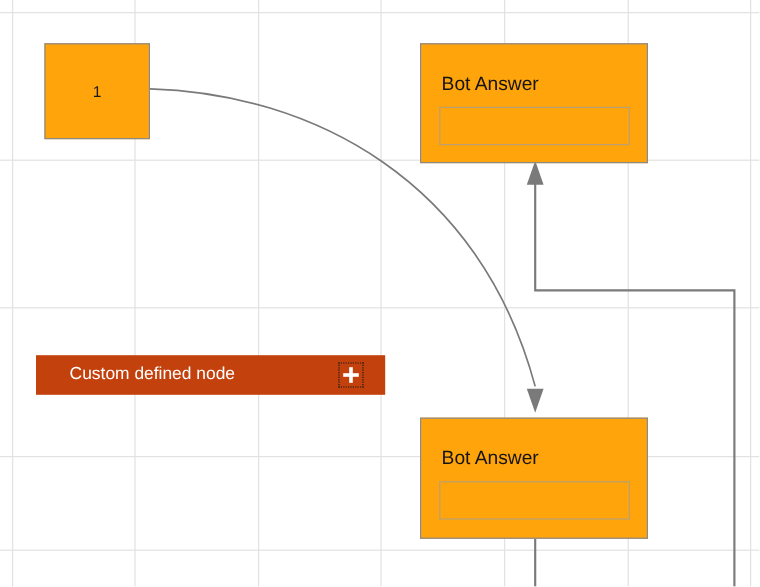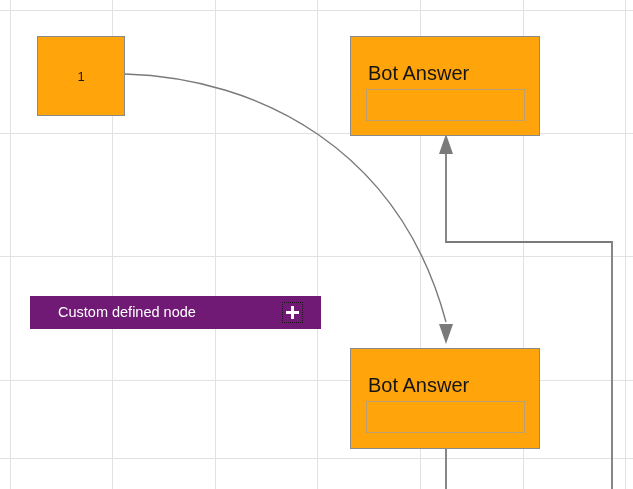--- a/index.html
+++ b/index.html
@@ -58,40 +58,40 @@
   }
   .node-square-label {
     font-size: 13px;
     color: #1a1a1a;
     line-height: 1;
   }
   .node-title {
     position: absolute;
     left: 17px;
     top: 26px;
-    font-size: 20px;
+    font-size: 16px;
     color: #141414;
     line-height: 1;
     white-space: nowrap;
   }
   .node-slot {
     position: absolute;
     left: 15px;
     right: 14px;
     top: 52px;
     height: 32px;
     box-sizing: border-box;
     border: 1px solid #b9a173;
     background: transparent;
   }
   
   .palette-item {
     position: absolute;
     box-sizing: border-box;
-    background: #701a75;
+    background: #c2410c;
     display: flex;
     align-items: center;
     padding-left: 28px;
     padding-right: 14px;
   }
   .palette-label {
     font-size: 14.5px;
     color: #ffffff;
     line-height: 1;
     white-space: nowrap;

